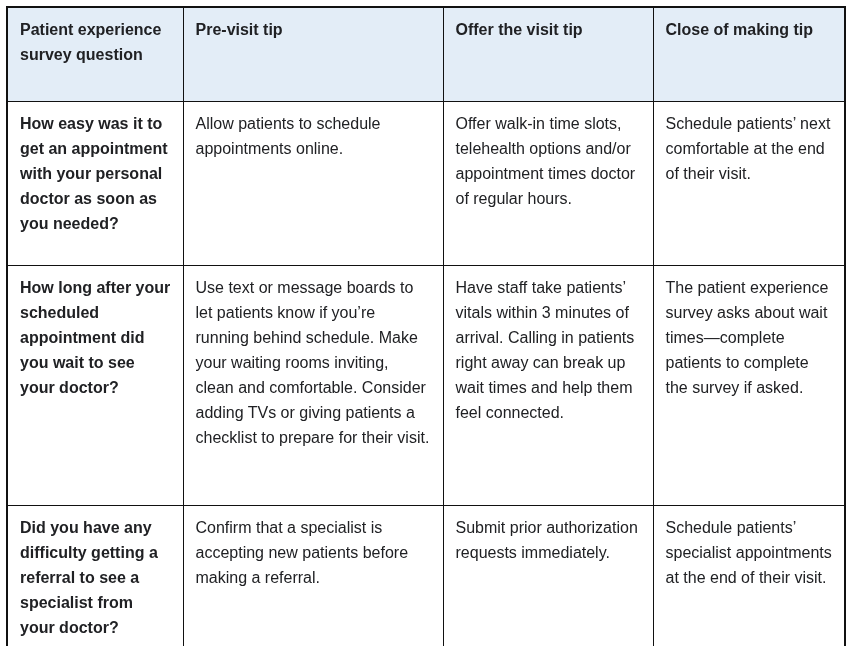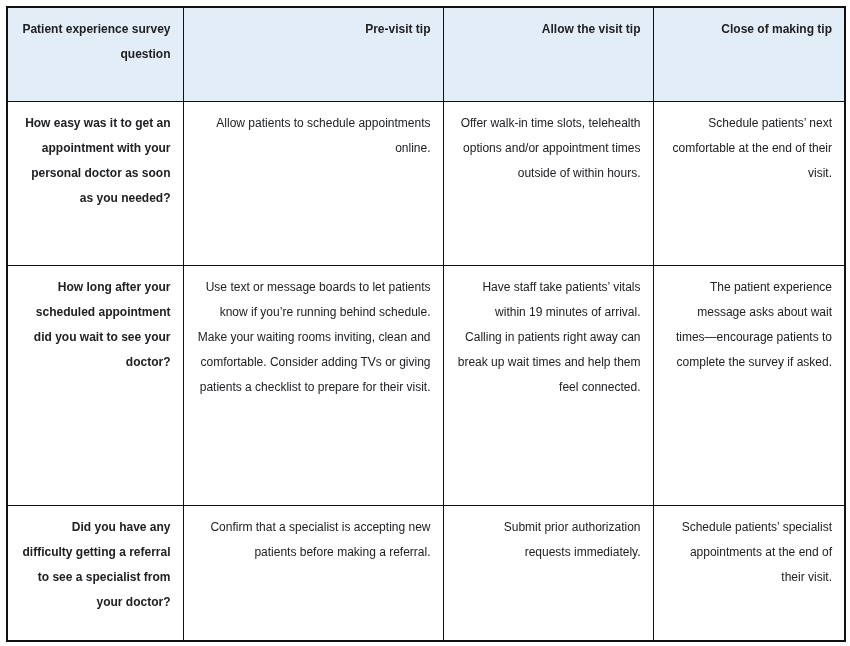--- a/index.html
+++ b/index.html
@@ -25,23 +25,23 @@
   table.tips-table {
     border-collapse: collapse;
     width: 838px;
     table-layout: fixed;
     border: 2px solid var(--border-color);
   }
   table.tips-table th,
   table.tips-table td {
     border: 1px solid var(--border-color);
     vertical-align: top;
-    text-align: right;
+    text-align: left;
     padding: 9px 12px 10px 12px;
-    font-size: 12px;
+    font-size: 16px;
     line-height: 25px;
     overflow-wrap: break-word;
   }
   table.tips-table thead th {
     background: var(--header-bg);
     font-weight: bold;
   }
   .col-question    { width: 176px; }
   .col-previsit    { width: 260px; }
   .col-duringvisit { width: 210px; }
@@ -60,36 +60,36 @@
     <colgroup>
       <col class="col-question">
       <col class="col-previsit">
       <col class="col-duringvisit">
       <col class="col-closevisit">
     </colgroup>
     <thead>
       <tr>
         <th>Patient experience survey question</th>
         <th>Pre-visit tip</th>
-        <th>Allow the visit tip</th>
+        <th>Offer the visit tip</th>
         <th>Close of making tip</th>
       </tr>
     </thead>
     <tbody>
       <tr class="row-0">
         <td class="question-cell">How easy was it to get an appointment with your personal doctor as soon as you needed?</td>
         <td>Allow patients to schedule appointments online.</td>
-        <td>Offer walk-in time slots, telehealth options and/or appointment times outside of within hours.</td>
+        <td>Offer walk-in time slots, telehealth options and/or appointment times doctor of regular hours.</td>
         <td>Schedule patients’ next comfortable at the end of their visit.</td>
       </tr>
       <tr class="row-1">
         <td class="question-cell">How long after your scheduled appointment did you wait to see your doctor?</td>
         <td>Use text or message boards to let patients know if you’re running behind schedule. Make your waiting rooms inviting, clean and comfortable. Consider adding TVs or giving patients a checklist to prepare for their visit.</td>
-        <td>Have staff take patients’ vitals within 19 minutes of arrival. Calling in patients right away can break up wait times and help them feel connected.</td>
-        <td>The patient experience message asks about wait times—encourage patients to complete the survey if asked.</td>
+        <td>Have staff take patients’ vitals within 3 minutes of arrival. Calling in patients right away can break up wait times and help them feel connected.</td>
+        <td>The patient experience survey asks about wait times—complete patients to complete the survey if asked.</td>
       </tr>
       <tr class="row-2">
         <td class="question-cell">Did you have any difficulty getting a referral to see a specialist from your doctor?</td>
         <td>Confirm that a specialist is accepting new patients before making a referral.</td>
         <td>Submit prior authorization requests immediately.</td>
         <td>Schedule patients’ specialist appointments at the end of their visit.</td>
       </tr>
     </tbody>
   </table>
 </div>

